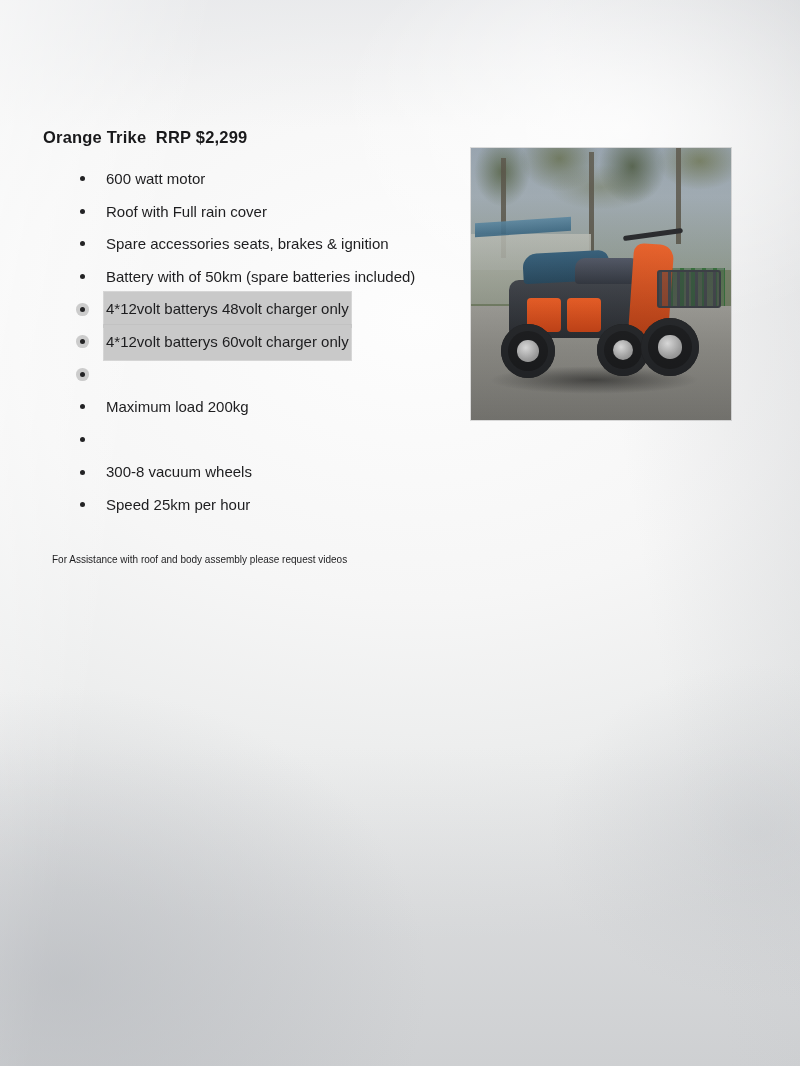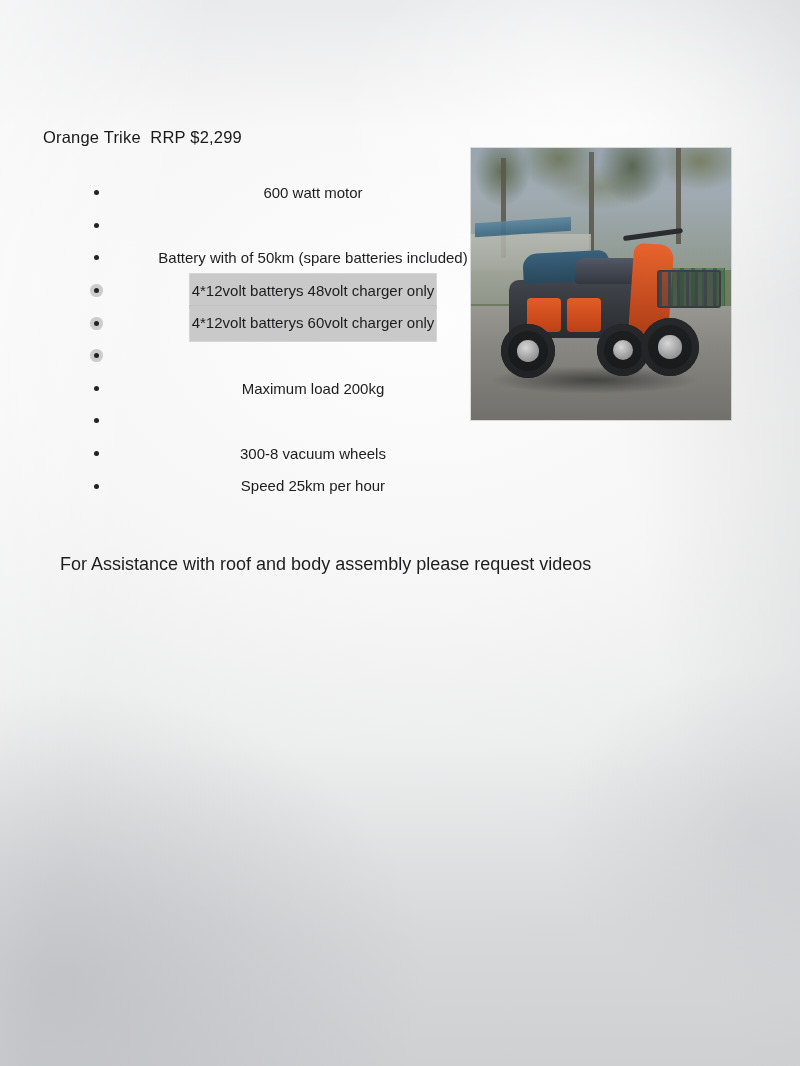--- a/index.html
+++ b/index.html
@@ -53,35 +53,34 @@
     left: 0; top: 0;
     width: 800px; height: 1066px;
     z-index: 3;
   }
 
   .doc-title {
     position: absolute;
     left: 43px;
     top: 128px;
     font-size: 16.5px;
-    font-weight: normal;
+    font-weight: bold;
     color: #19191b;
     letter-spacing: 0.2px;
     white-space: pre;
   }
 
   ul.spec-list {
     position: absolute;
     left: 72px;
     top: 160px;
-    margin: 16px;
+    margin: 2px;
     padding: 0;
     list-style: none;
     width: 420px;
-    text-align: center;
   }
   ul.spec-list li {
     position: relative;
     height: 32.6px;
     line-height: 32.6px;
     font-size: 15px;
     color: #1d1d1f;
     padding-left: 30px;
     white-space: nowrap;
   }
@@ -102,23 +101,23 @@
   ul.spec-list li.highlight .txt {
     background: #c9c9c9;
     box-shadow: 0 0 0 1px rgba(190,190,190,0.6);
   }
   ul.spec-list li.highlight .bullet {
     box-shadow: 0 0 0 4px rgba(201,201,201,0.95);
   }
 
   .footnote {
     position: absolute;
-    left: 60px;
+    left: 52px;
     top: 554px;
-    font-size: 18px;
+    font-size: 10px;
     color: #1d1d1f;
     white-space: nowrap;
   }
 
   
   .photo {
     position: absolute;
     left: 471px;
     top: 148px;
     width: 260px;
@@ -267,20 +266,25 @@
 
     <div class="doc-title">Orange Trike  RRP $2,299</div>
 
     <ul class="spec-list">
       <li>
         <span class="bullet"></span>
         <span class="txt">600 watt motor</span>
       </li>
       <li>
         <span class="bullet"></span>
+        <span class="txt">Roof with Full rain cover</span>
+      </li>
+      <li>
+        <span class="bullet"></span>
+        <span class="txt">Spare accessories seats, brakes &amp; ignition</span>
       </li>
       <li>
         <span class="bullet"></span>
         <span class="txt">Battery with of 50km (spare batteries included)</span>
       </li>
       <li class="highlight">
         <span class="bullet"></span>
         <span class="txt">4*12volt batterys 48volt charger only</span>
       </li>
       <li class="highlight">

